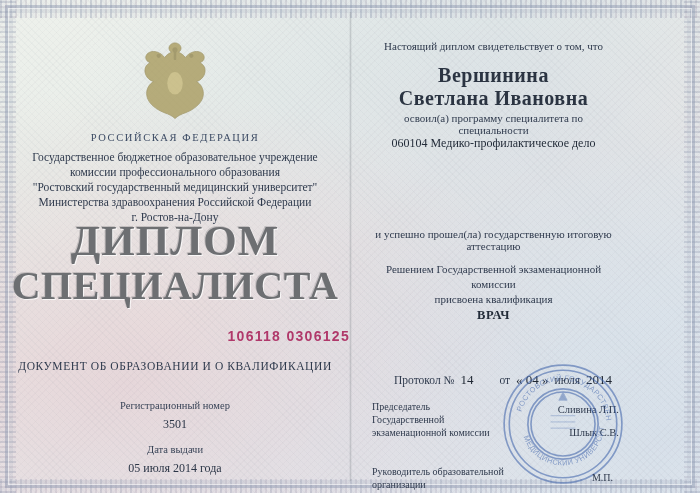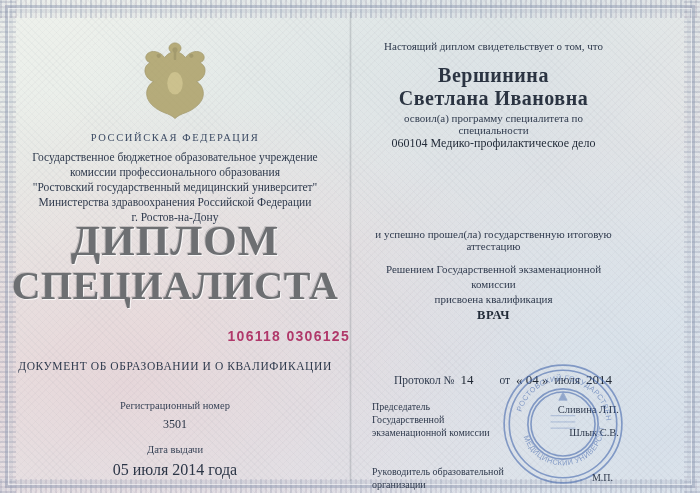--- a/index.html
+++ b/index.html
@@ -186,21 +186,21 @@
     left: 0; right: 0;
     text-align: center;
     font-size: 10.5px;
     color: #3a4558;
   }
   .date-value {
     position: absolute;
     top: 461px;
     left: 0; right: 0;
     text-align: center;
-    font-size: 16px;
+    font-size: 12px;
     color: #2b3546;
   }
 
   
   .r-line {
     position: absolute;
     left: 20px;
     right: 20px;
     text-align: center;
     color: #2f3a4d;

